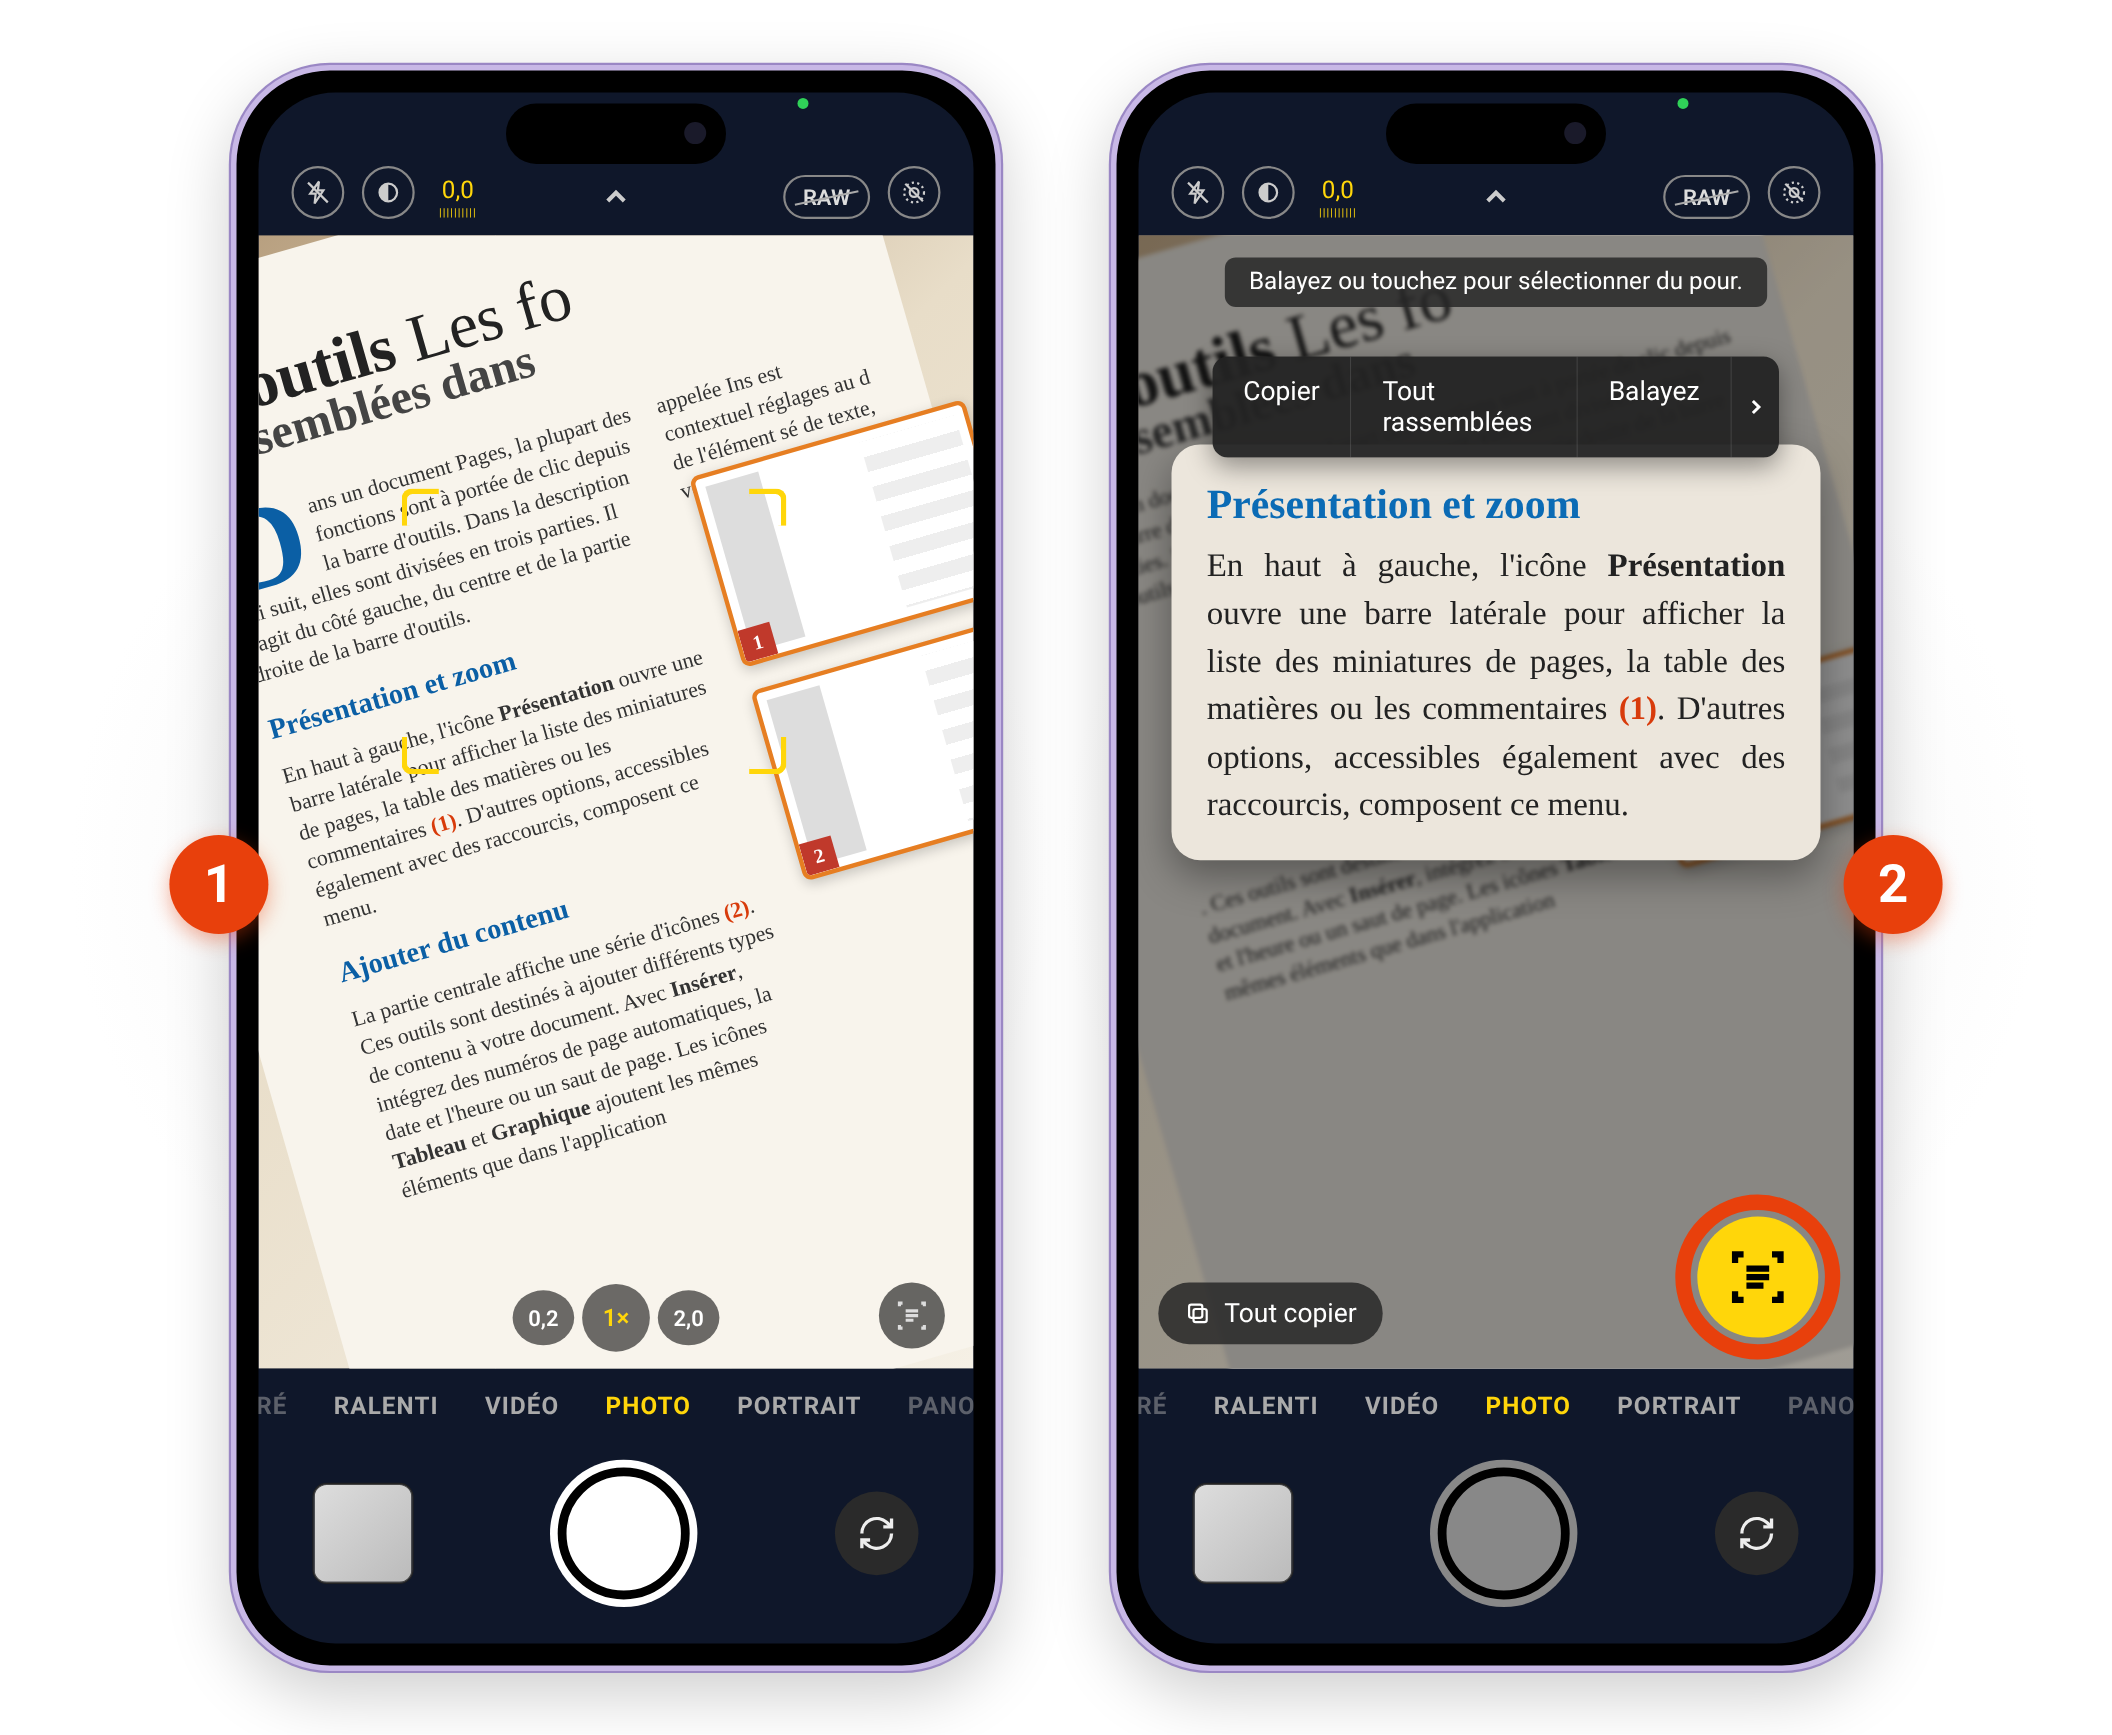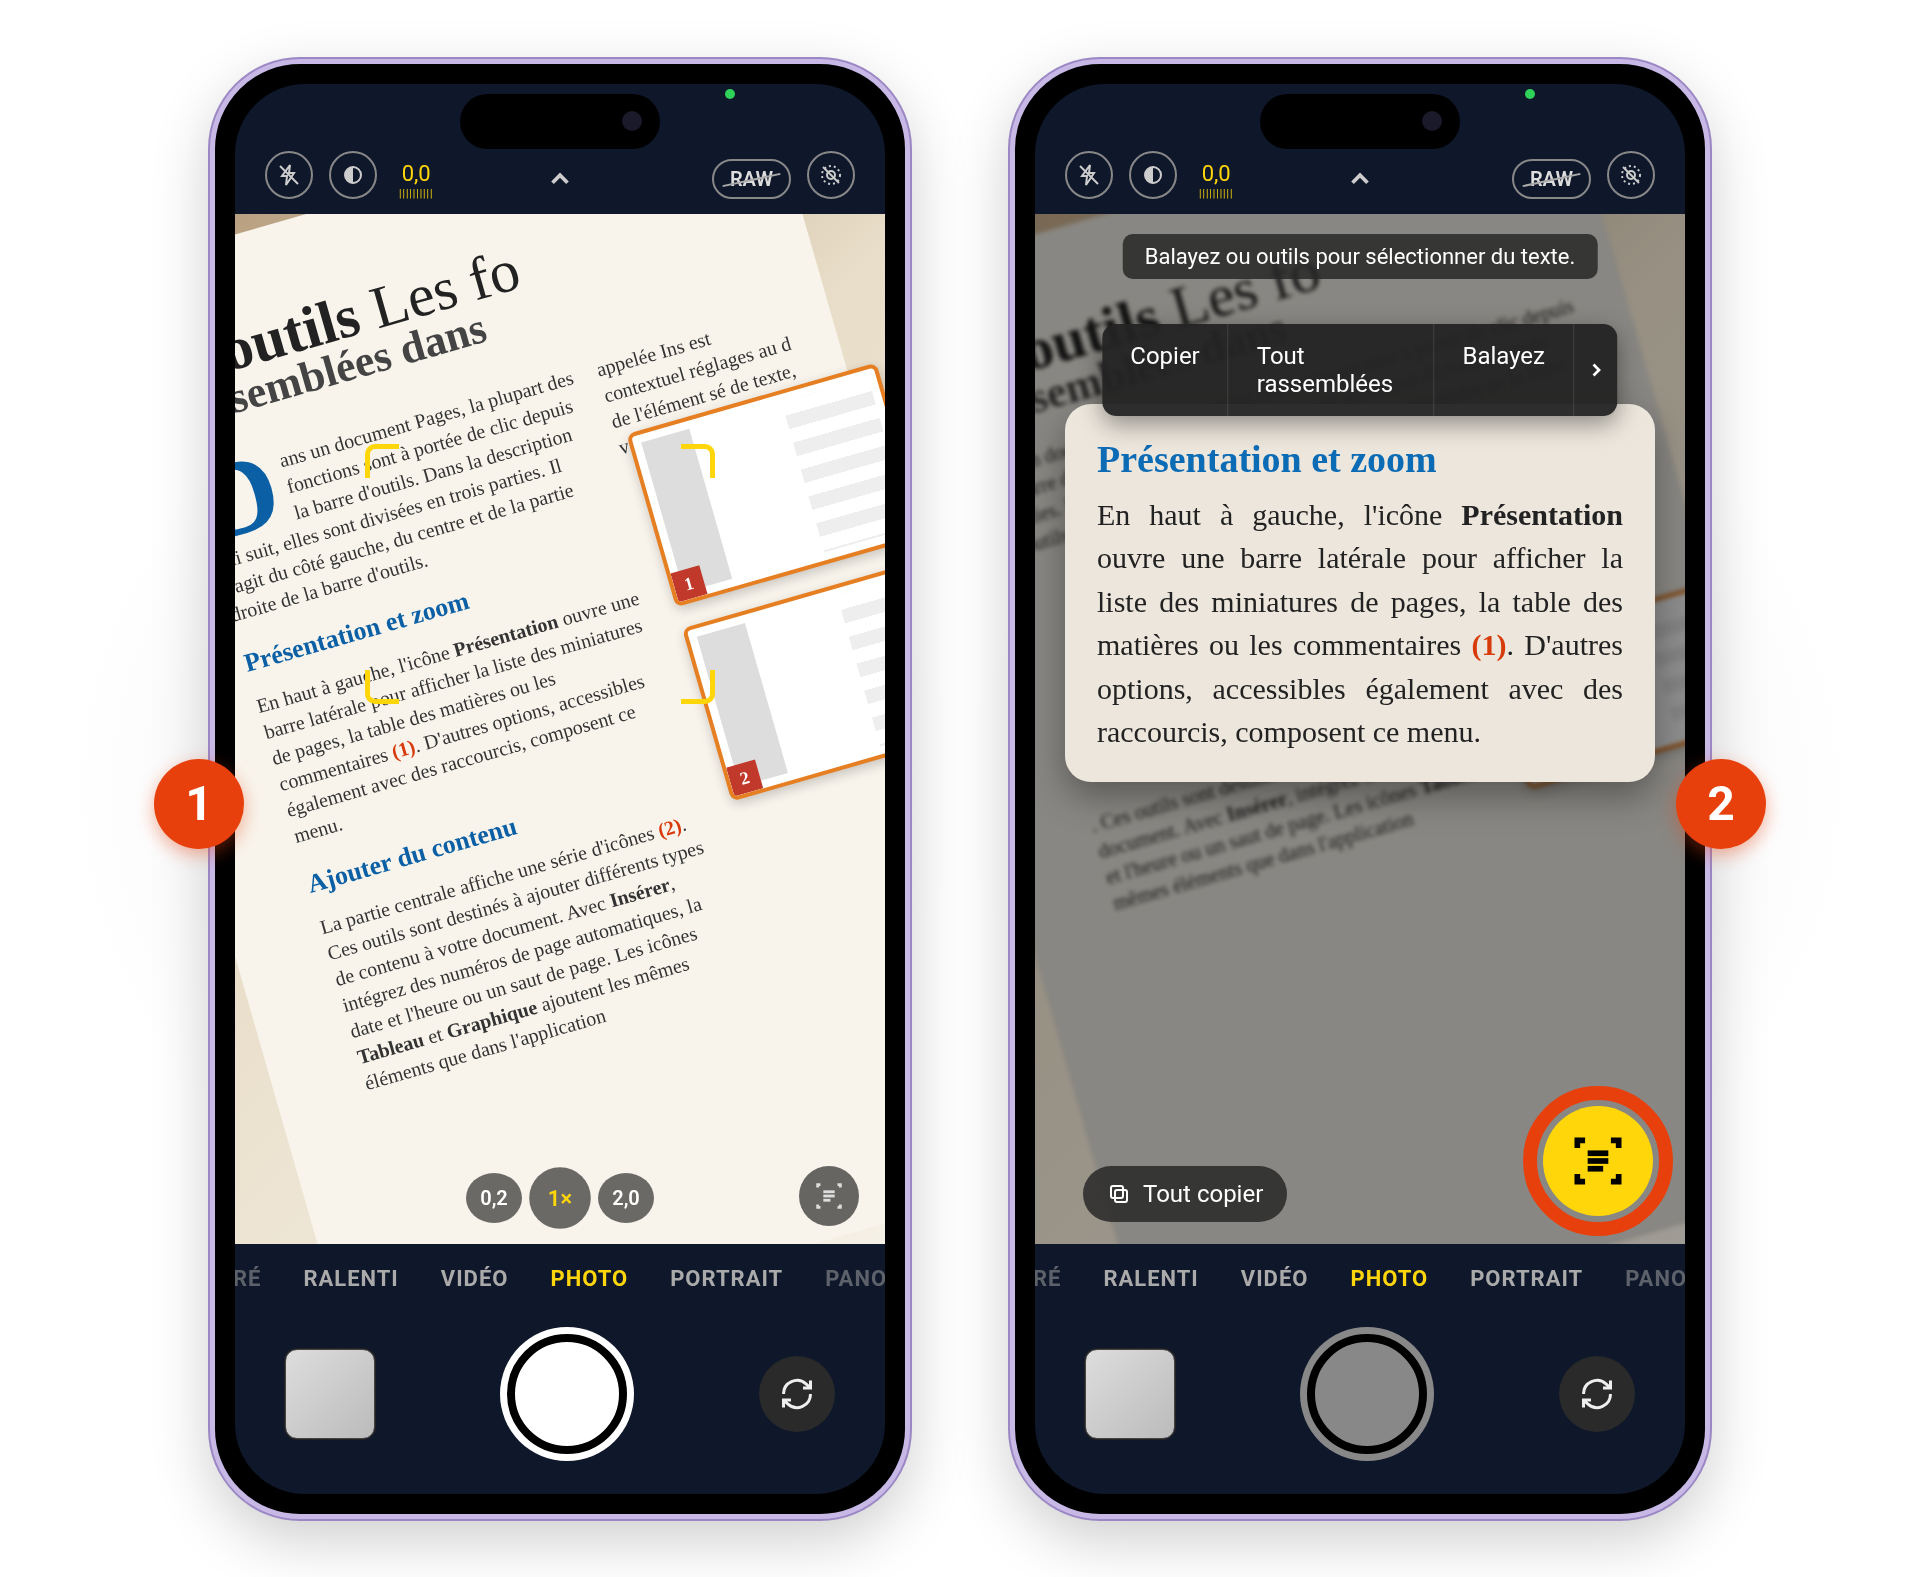--- a/index.html
+++ b/index.html
@@ -436,21 +436,21 @@
   
   .dim-overlay{
     position:absolute;
     inset:0;
     background:rgba(0,0,0,0.35);
     z-index:5;
   }
   
   .copy-all-pill{
     position:absolute;
-    left:48px;
+    left:18px;
     bottom:22px;
     background:rgba(40,40,40,0.85);
     color:#fff;
     font-size:24px;
     padding:14px 24px;
     border-radius:30px;
     display:flex;
     align-items:center;
     gap:12px;
     z-index:12;
@@ -646,21 +646,21 @@
           <div class="big-title"><span>es outils</span> <span style="font-weight:400">Les fo</span></div>
           <div class="subtitle">rassemblées dans</div>
           <div class="body" style="margin-top:20px">ans un document Pages, la plupart des fonctions sont à portée de clic depuis la barre d'outils. Dans la description qui suit, elles sont divisées en trois parties. Il s'agit du côté gauche, du centre et de la partie droite de la barre d'outils.</div>
           <div class="body" style="margin-top:260px"><span>. Ces outils sont destinés à ajouter différents types de contenu à votre document. Avec</span> <b>Insérer</b><span>, intégrez des numéros de page automatiques, la date et l'heure ou un saut de page. Les icônes</span> <b>Tableau</b> <span>et</span> <b>Graphique</b> <span>ajoutent les mêmes éléments que dans l'application</span></div>
           <div class="thumbs" style="top:520px;">
             <div class="thumb" style="height:150px"></div>
           </div>
         </div>
         <div class="dim-overlay"></div>
 
-        <div class="tooltip-bar">Balayez ou outils pour sélectionner du texte.</div>
+        <div class="tooltip-bar">Balayez ou touchez pour sélectionner du pour.</div>
 
         <div class="action-menu">
           <div class="item">Copier</div>
           <div class="item">Tout rassemblées</div>
           <div class="item">Balayez</div>
           <div class="arrow">
             <svg viewBox="0 0 24 24" width="22" height="22" fill="none" stroke="#fff" stroke-width="3">
                 <polyline points="9 6 15 12 9 18"></polyline>
               </svg>
           </div>

